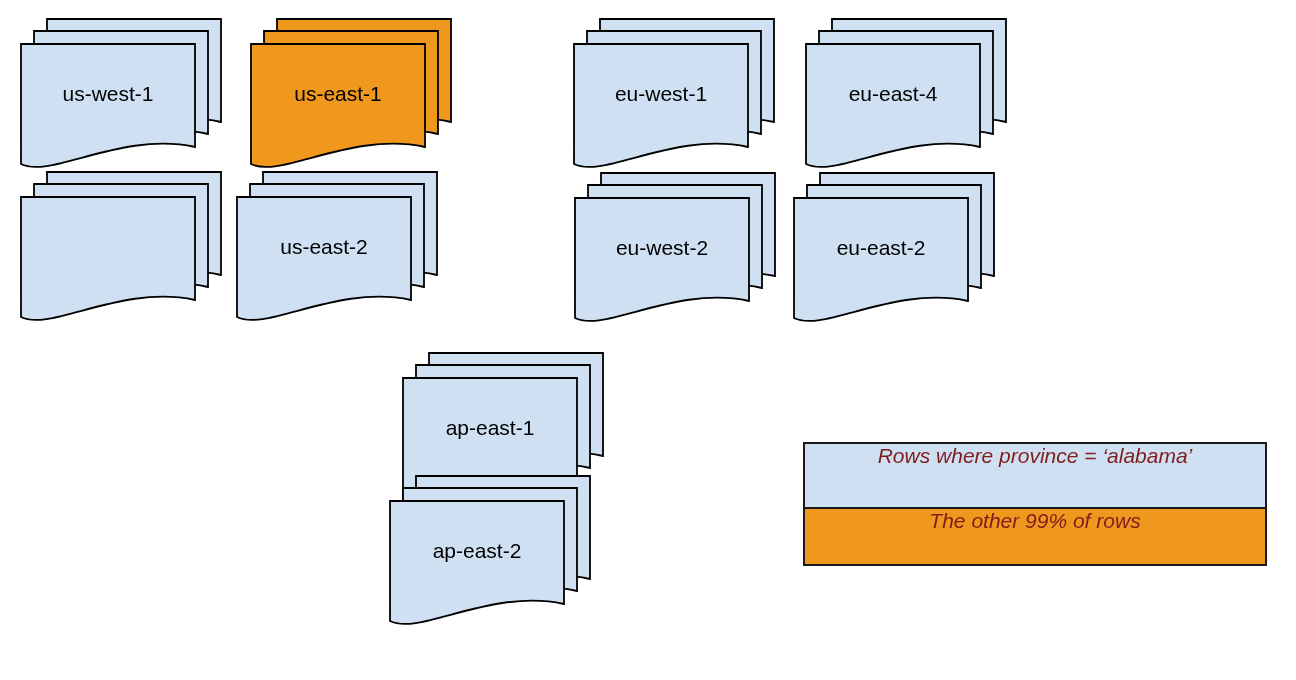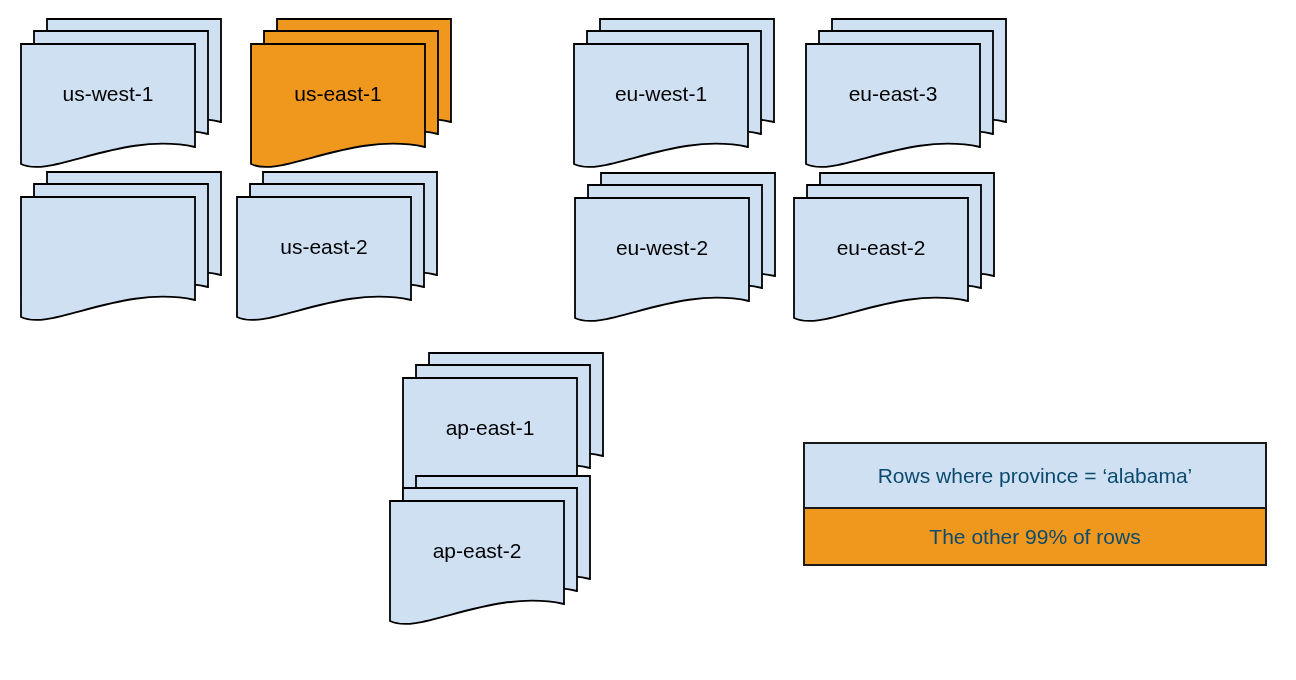--- a/index.html
+++ b/index.html
@@ -45,24 +45,24 @@
   .legend {
     position: absolute;
     left: 803px;
     top: 442px;
     width: 464px;
   }
   .legend-row {
     box-sizing: border-box;
     border: 2px solid #1a1a1a;
     display: flex;
-    align-items: center;
     justify-content: center;
     font-size: 21px;
-    color: #0c4a6e;
+    color: #7f1d1d;
+    font-style: italic;
   }
   .legend-row.blue {
     height: 67px;
     background: var(--doc-blue, #cfe0f3);
   }
   .legend-row.orange {
     height: 59px;
     margin-top: -2px;
     background: var(--doc-orange, #f0981d);
   }
@@ -110,21 +110,21 @@
     </svg>
     <div class="stack-label">eu-west-1</div>
   </div>
 
   <div class="stack blue" style="left:805px;top:18px">
     <svg width="205" height="155" viewBox="0 0 205 155">
       <use href="#doc-shape" x="26" y="0"></use>
       <use href="#doc-shape" x="13" y="12"></use>
       <use href="#doc-shape" x="0" y="25"></use>
     </svg>
-    <div class="stack-label">eu-east-3</div>
+    <div class="stack-label">eu-east-4</div>
   </div>
 
   <div class="stack blue" style="left:20px;top:171px">
     <svg width="205" height="155" viewBox="0 0 205 155">
       <use href="#doc-shape" x="26" y="0"></use>
       <use href="#doc-shape" x="13" y="12"></use>
       <use href="#doc-shape" x="0" y="25"></use>
     </svg>
   </div>
 

